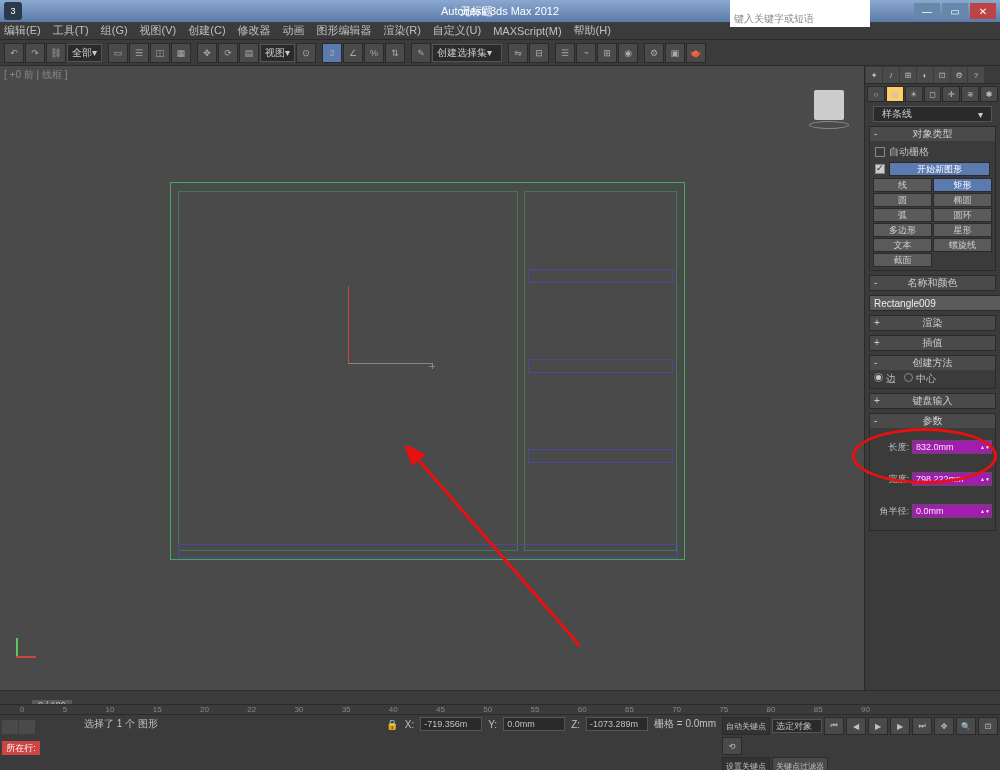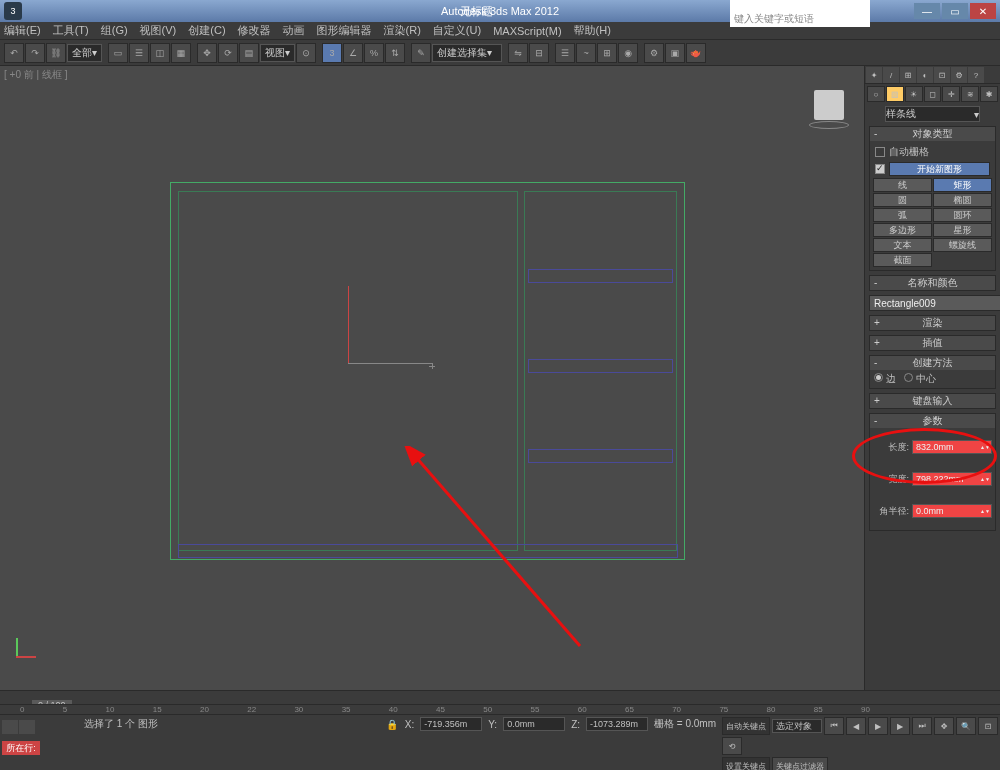--- a/index.html
+++ b/index.html
@@ -42,21 +42,21 @@
 
 .rect { position: absolute; border: 1px solid; background: transparent; }
 
 
 .cmd-panel { width: 135px; background: #3b3b3b; display: flex; flex-direction: column; }
 .cmd-icons-top { height: 18px; display: flex; gap: 1px; padding: 1px; border-bottom: 1px solid #2a2a2a; }
 .cmd-icons-top .ic { width: 16px; height: 16px; background: #4a4a4a; font-size: 8px; display: flex; align-items: center; justify-content: center; }
 .cmd-tabs { height: 20px; display: flex; gap: 1px; padding: 2px; }
 .cmd-tab { width: 18px; height: 16px; background: #4a4a4a; border: 1px solid #2a2a2a; font-size: 8px; display: flex; align-items: center; justify-content: center; }
 .cmd-tab.active { background: #ffcc66; }
-.cmd-dropdown { margin: 2px 20px; height: 16px; background: #2a2a2a; border: 1px solid #555; color: #ccc; font-size: 10px; padding: 0 0; display: flex; align-items: center; justify-content: space-between; }
+.cmd-dropdown { margin: 2px 8px; height: 16px; background: #2a2a2a; border: 1px solid #555; color: #ccc; font-size: 10px; padding: 0 8px; display: flex; align-items: center; justify-content: space-between; }
 
 .rollout { margin: 2px 4px; border: 1px solid #2a2a2a; }
 .rollout-header { height: 14px; background: #4a4a4a; color: #ccc; font-size: 10px; text-align: center; line-height: 14px; position: relative; }
 .rollout-header .sign { position: absolute; left: 4px; }
 .rollout-body { padding: 3px; font-size: 10px; }
 
 .obj-types { display: grid; grid-template-columns: 1fr 1fr; gap: 1px; }
 .obj-btn { height: 14px; background: #5a5a5a; border: 1px solid #2a2a2a; text-align: center; font-size: 9px; line-height: 12px; color: #ccc; }
 .obj-btn.active { background: #5a7ab0; color: #fff; }
 .auto-grid-row { grid-column: 1 / -1; display: flex; align-items: center; gap: 4px; padding: 1px 2px; }
@@ -66,21 +66,21 @@
 
 .name-input { display: flex; gap: 3px; margin: 2px 4px; }
 .name-input input { flex: 1; height: 16px; background: #5a5a5a; border: 1px solid #2a2a2a; color: #eee; font-size: 10px; padding: 0 4px; }
 
 .create-method { display: flex; gap: 8px; padding: 2px 4px; font-size: 10px; }
 .radio { width: 9px; height: 9px; border-radius: 50%; border: 1px solid #888; display: inline-block; margin-right: 3px; position: relative; }
 .radio.on::after { content: ""; position: absolute; width: 5px; height: 5px; background: #ccc; border-radius: 50%; left: 1px; top: 1px; }
 
 .param-row { display: flex; align-items: center; gap: 3px; padding: 9px 0; font-size: 9px; }
 .param-row .lbl { width: 36px; text-align: right; }
-.spinner { flex: 1; height: 14px; background: #ef4444; border: 1px solid #555; color: #eee; font-size: 9px; padding: 0 3px; display: flex; align-items: center; justify-content: space-between; }
+.spinner { flex: 1; height: 14px; background: #a21caf; border: 1px solid #555; color: #eee; font-size: 9px; padding: 0 3px; display: flex; align-items: center; justify-content: space-between; }
 .spin-arrows { width: 8px; display: flex; flex-direction: column; font-size: 5px; line-height: 5px; }
 
 
 .annotation-ellipse { position: absolute; border: 3px solid #e81010; border-radius: 50%; pointer-events: none; }
 
 
 .timeslider { height: 14px; background: #3b3b3b; border-top: 1px solid #2a2a2a; display: flex; align-items: center; font-size: 9px; padding: 0 4px; }
 .timetrack { height: 10px; background: #3b3b3b; position: relative; border-top: 1px solid #2a2a2a; }
 .timetrack .ticks { position: absolute; top: 0; left: 20px; right: 130px; height: 10px; display: flex; justify-content: space-between; font-size: 8px; color: #888; }
 .statusbar { height: 46px; background: #3b3b3b; border-top: 1px solid #2a2a2a; display: flex; font-size: 10px; }

